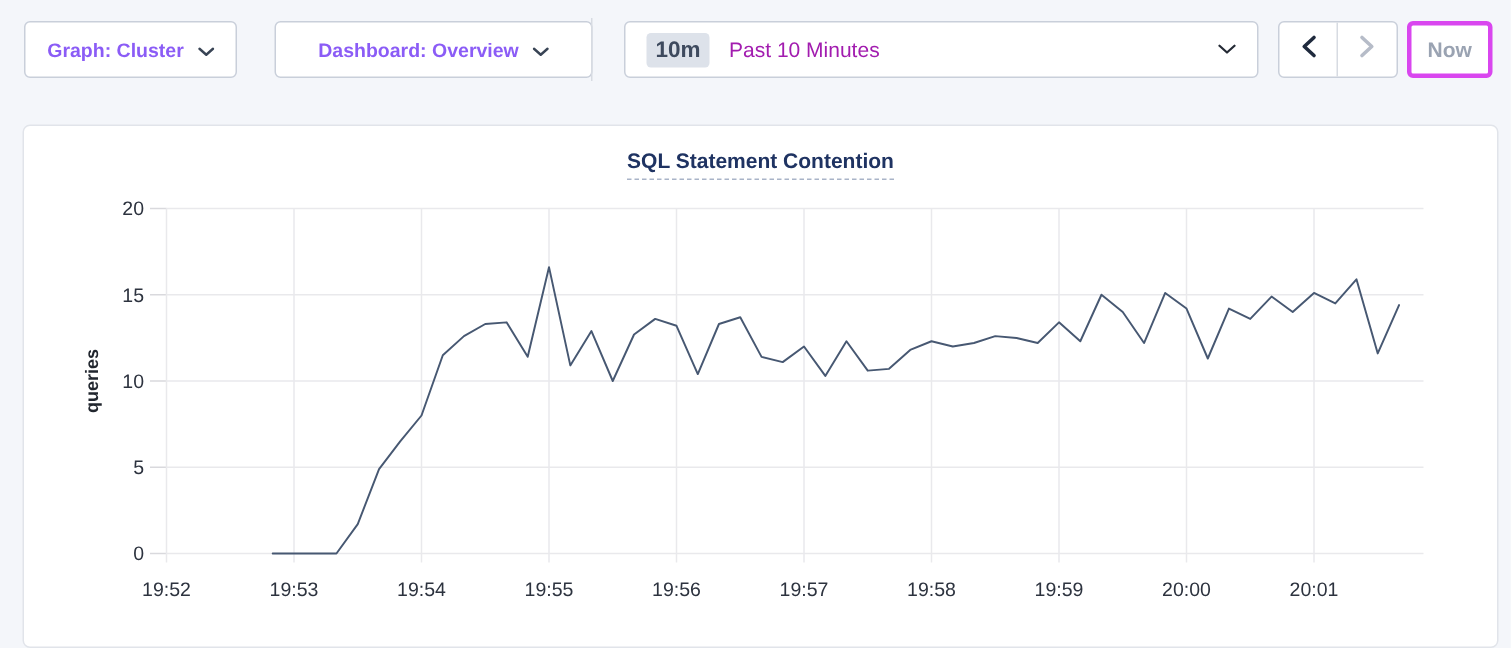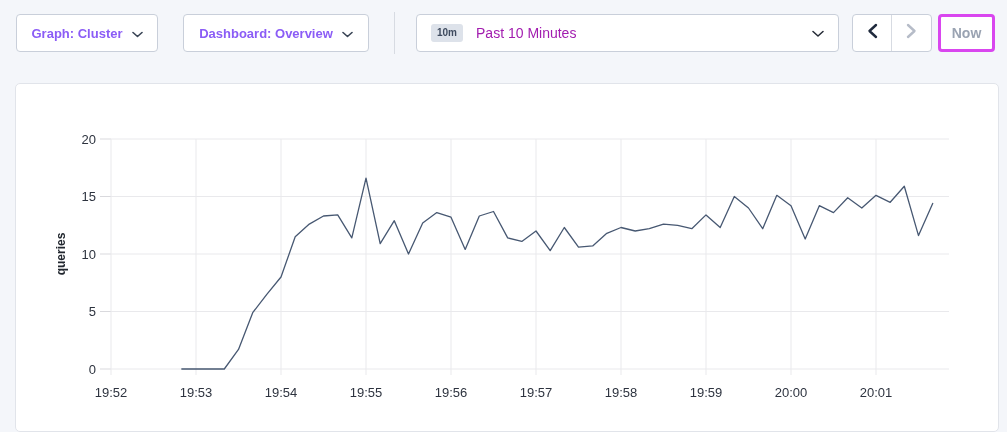--- a/index.html
+++ b/index.html
@@ -17,35 +17,35 @@
     background: #ffffff;
     border: 1px solid #c9cfda;
     border-radius: 4px;
     display: flex; align-items: center;
     cursor: pointer;
     color: #8b5cf6;
     font-size: 13px; font-weight: 600;
   }
   .dropdown .dd-label { white-space: nowrap; }
   .dd-graph { left: 16px; width: 142px; justify-content: center; gap: 9px; }
-  .dd-dashboard { left: 183px; width: 186px; justify-content: center; gap: 9px; }
+  .dd-dashboard { left: 183px; width: 212px; justify-content: center; gap: 9px; }
   .chev { display: inline-block; }
   .divider {
     position: absolute; left: 394px; top: 12px; width: 1px; height: 42px;
     background: #d7dbe2;
   }
   .time-dd {
     position: absolute; left: 416px; top: 14px; width: 423px; height: 38px;
     background: #ffffff; border: 1px solid #c9cfda; border-radius: 4px;
     display: flex; align-items: center; cursor: pointer;
     padding: 0 14px;
   }
   .time-badge {
     background: #dde2ea; color: #3e4a5e;
-    font-size: 10px; font-weight: 700;
+    font-size: 15px; font-weight: 700;
     border-radius: 3px; padding: 4px 6px;
     margin-right: 13px; line-height: 1;
   }
   .time-label { font-size: 14px; color: #a21caf; flex: 1; }
   .btn-group {
     position: absolute; left: 852px; top: 14px; width: 80px; height: 38px;
     background: #ffffff; border: 1px solid #c9cfda; border-radius: 4px;
     display: flex;
   }
   .nav-btn {
@@ -134,20 +134,23 @@
     </div>
   </div>
 
   <div class="now-btn">
     <span>Now</span>
   </div>
 
 </div>
 
 <div class="panel">
+  <div class="chart-title-row">
+    <span class="chart-title">SQL Statement Contention</span>
+  </div>
   <svg id="chart-svg" class="chart-svg" width="982" height="347">
       <line x1="95" y1="285" x2="933" y2="285" stroke="#e9e9ec" stroke-width="1"></line>
       <line x1="84" y1="285" x2="95" y2="285" stroke="#d9d9dd" stroke-width="1"></line>
       <text x="80" y="289.5" text-anchor="end" class="tick-label">0</text>
       <line x1="95" y1="227.5" x2="933" y2="227.5" stroke="#e9e9ec" stroke-width="1"></line>
       <line x1="84" y1="227.5" x2="95" y2="227.5" stroke="#d9d9dd" stroke-width="1"></line>
       <text x="80" y="232" text-anchor="end" class="tick-label">5</text>
       <line x1="95" y1="170" x2="933" y2="170" stroke="#e9e9ec" stroke-width="1"></line>
       <line x1="84" y1="170" x2="95" y2="170" stroke="#d9d9dd" stroke-width="1"></line>
       <text x="80" y="174.5" text-anchor="end" class="tick-label">10</text>

